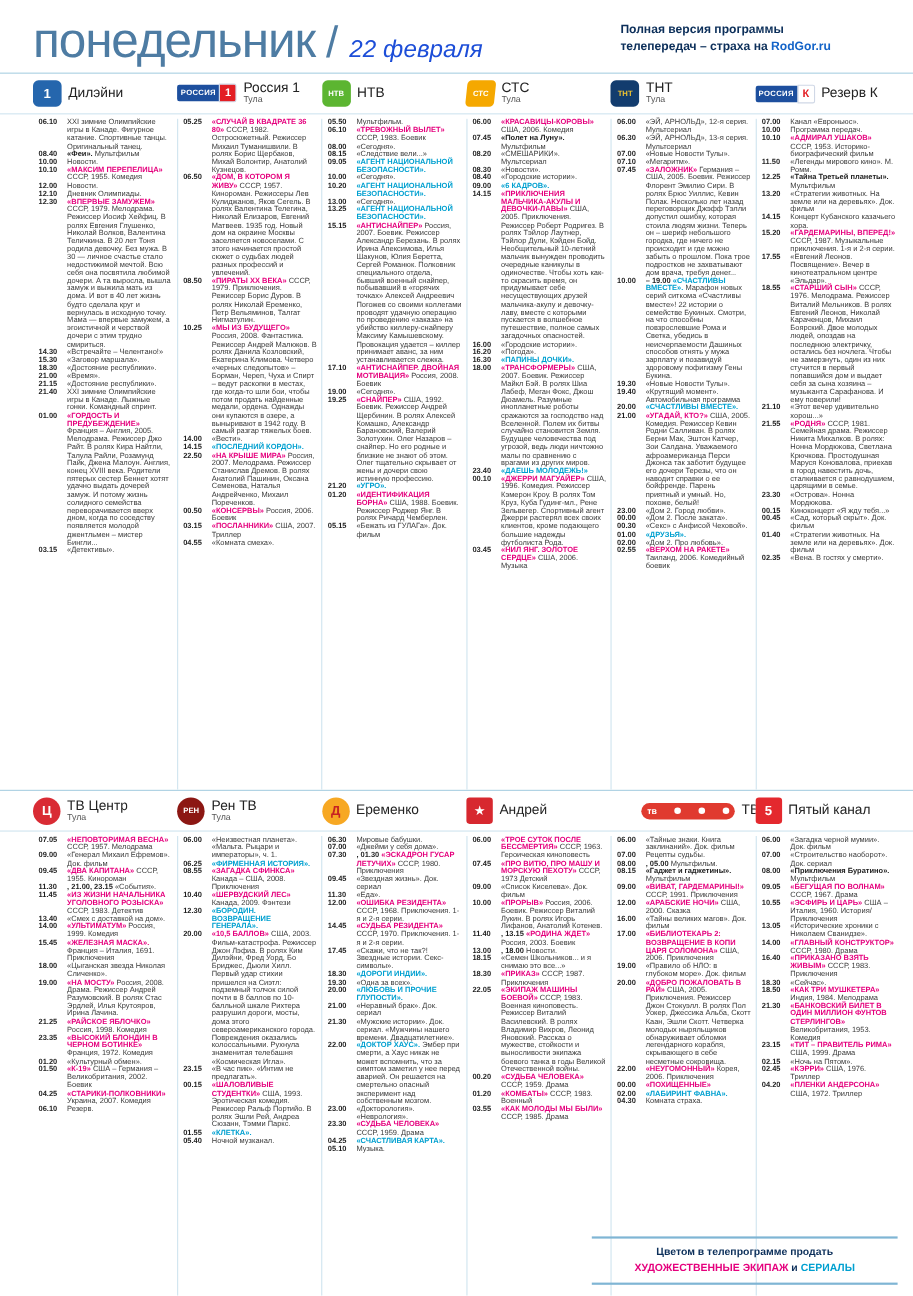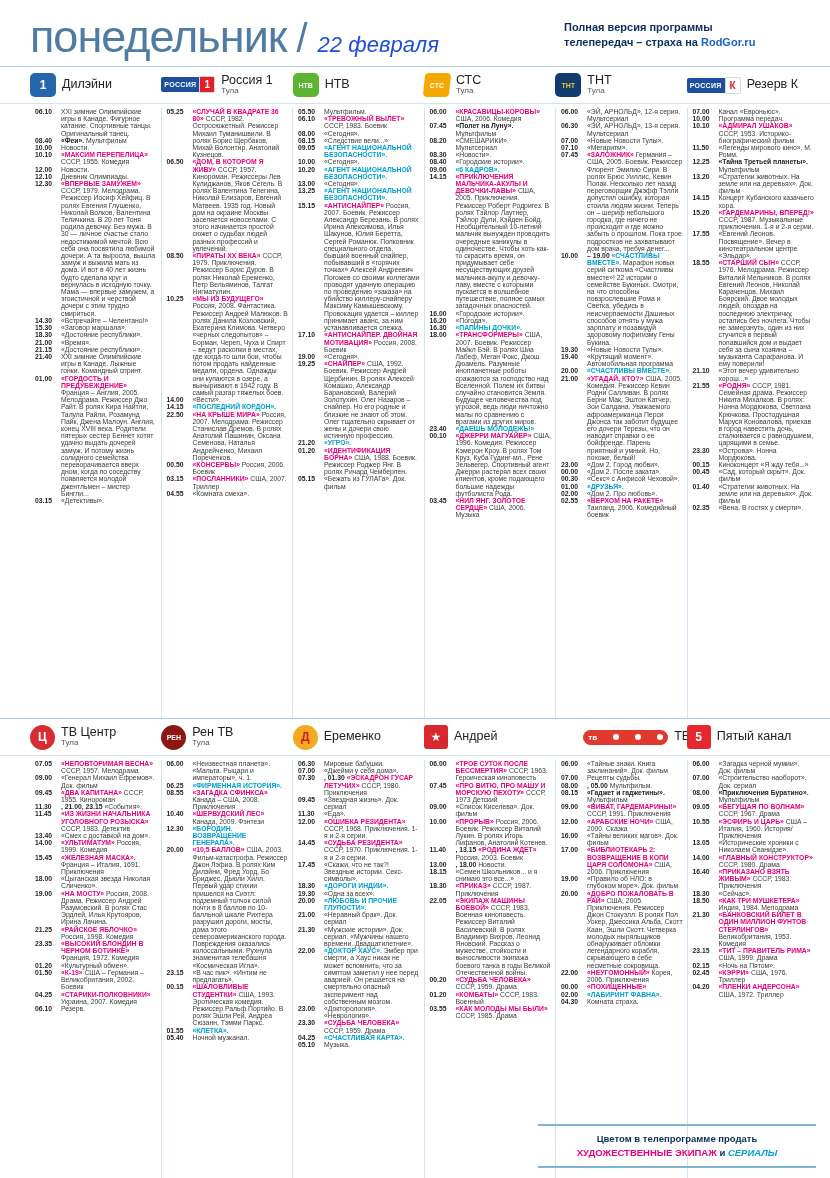--- a/index.html
+++ b/index.html
@@ -43,21 +43,21 @@
   .pbody{flex:1;min-width:0;color:#3a3a3a;}
   .t2{font-weight:700;color:#1f1f1f;}
   .title{font-weight:700;}
   .title.movie{color:#e5007d;}
   .title.serial{color:#00a0d0;}
   .title.bold{color:#222;}
   .legend{position:absolute;right:14px;bottom:10px;width:278px;text-align:center;
           border-top:2px solid #7fb5d4;border-bottom:2px solid #7fb5d4;
           padding:6px 0;font-size:9.5px;font-weight:700;color:#0c2f5a;line-height:1.5;}
   .legend .films{color:#e5007d;}
-  .legend .serials{color:#00a0d0;font-style:italic;}
+  .legend .serials{color:#00a0d0;}
 </style>
 </head>
 <body>
 
 <div class="page">
   <div class="masthead">
     <div class="day-wrap">
       <span class="day">понедельник</span>
       <span class="slash">/</span>
       <span class="date">22 февраля</span>

